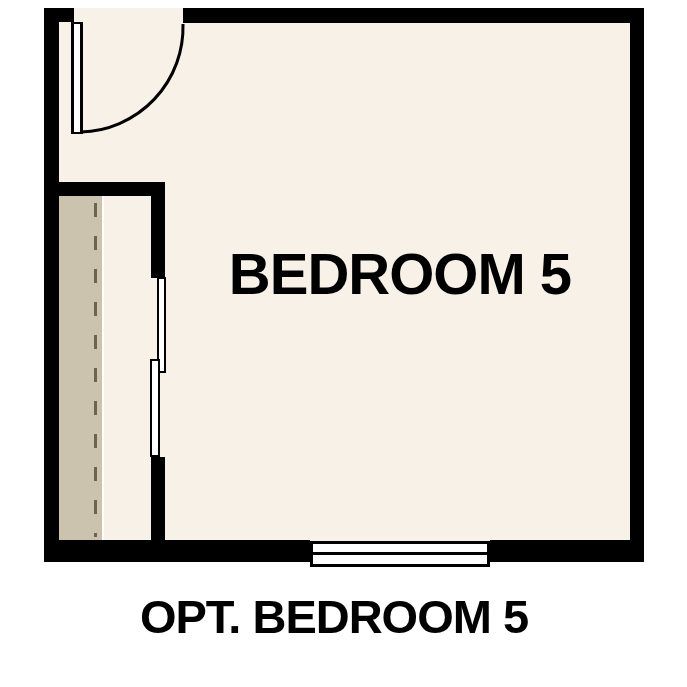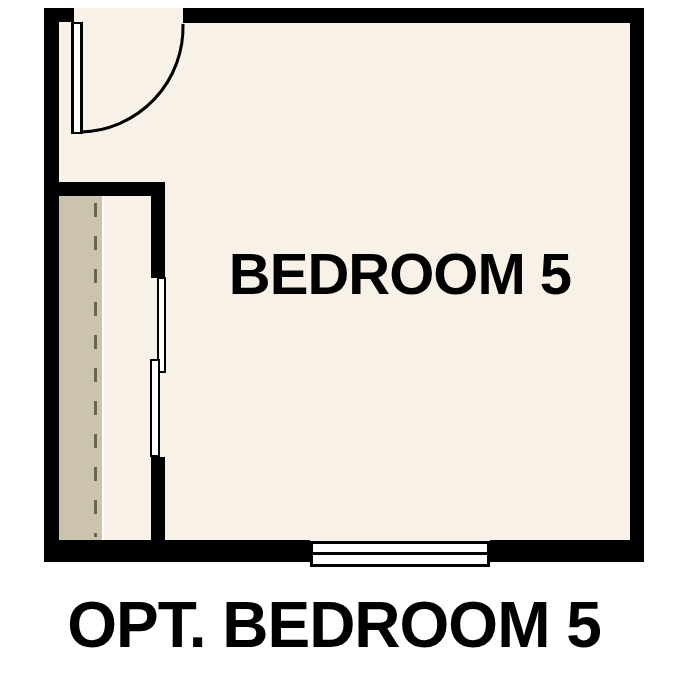--- a/index.html
+++ b/index.html
@@ -59,21 +59,21 @@
   }
   .window-mid{position:absolute;left:0;right:0;top:8px;height:3px;background:var(--wall);}
   
   .room-label{
     position:absolute;left:400px;top:245px;transform:translateX(-50%);
     font-size:58px;font-weight:bold;line-height:1;letter-spacing:-1px;
     color:var(--text);white-space:nowrap;
   }
   .caption{
     position:absolute;left:334px;top:593px;transform:translateX(-50%);
-    font-size:64px;font-weight:bold;line-height:1;letter-spacing:-1px;
+    font-size:47px;font-weight:bold;line-height:1;letter-spacing:-1px;
     color:var(--text);white-space:nowrap;
   }
 </style>
 </head>
 <body>
 
 <div class="abs" style="left:0;top:0;width:687px;height:687px;">
 
   <div class="abs floor"></div>
 

